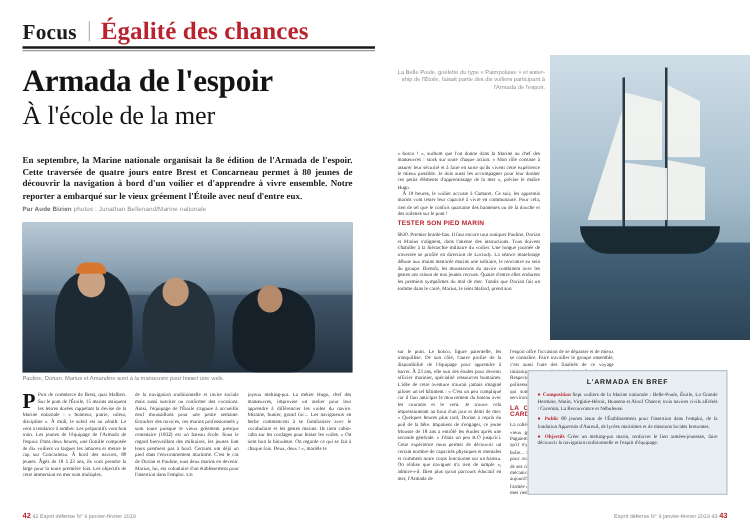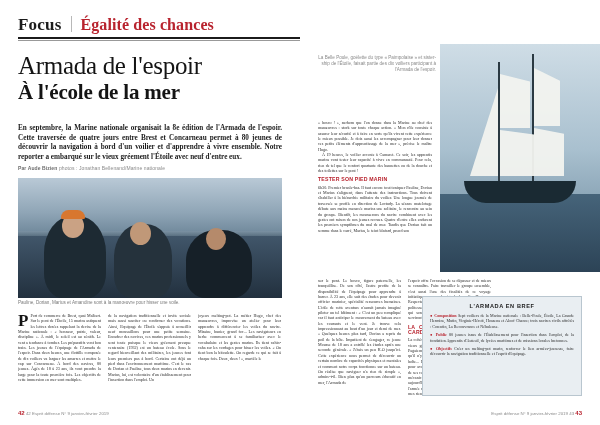--- a/index.html
+++ b/index.html
@@ -41,21 +41,21 @@
   .rubric-sep {
     width: 1px;
     height: 16px;
     background: #b8b8b8;
     margin: 0 9px;
     position: relative;
     top: 2px;
   }
   .rubric-title {
     font-family: "Liberation Serif", serif;
-    font-size: 16px;
+    font-size: 20px;
     font-weight: bold;
     color: #b8232e;
     letter-spacing: 0.1px;
   }
   .head-rule {
     position: absolute;
     top: 37px; left: 18px;
     width: 563px;
     height: 1.5px;
     background: #1b1b1b;
@@ -69,34 +69,33 @@
   }
 
   
   .title-block {
     position: absolute;
     left: 18px; top: 52px;
     width: 268px;
   }
   .title-main {
     font-family: "Liberation Serif", serif;
-    font-weight: normal;
+    font-weight: bold;
     font-size: 25px;
     line-height: 27px;
     color: #141414;
     letter-spacing: -0.3px;
   }
   .title-sub {
     font-family: "Liberation Serif", serif;
     font-size: 21px;
     line-height: 24px;
     color: #141414;
     margin-top: 1px;
     letter-spacing: -0.2px;
-    font-weight: bold;
   }
 
   
   .chapeau {
     position: absolute;
     left: 18px; top: 124px;
     width: 264px;
     font-family: "Liberation Serif", serif;
     font-weight: bold;
     font-size: 7.2px;

